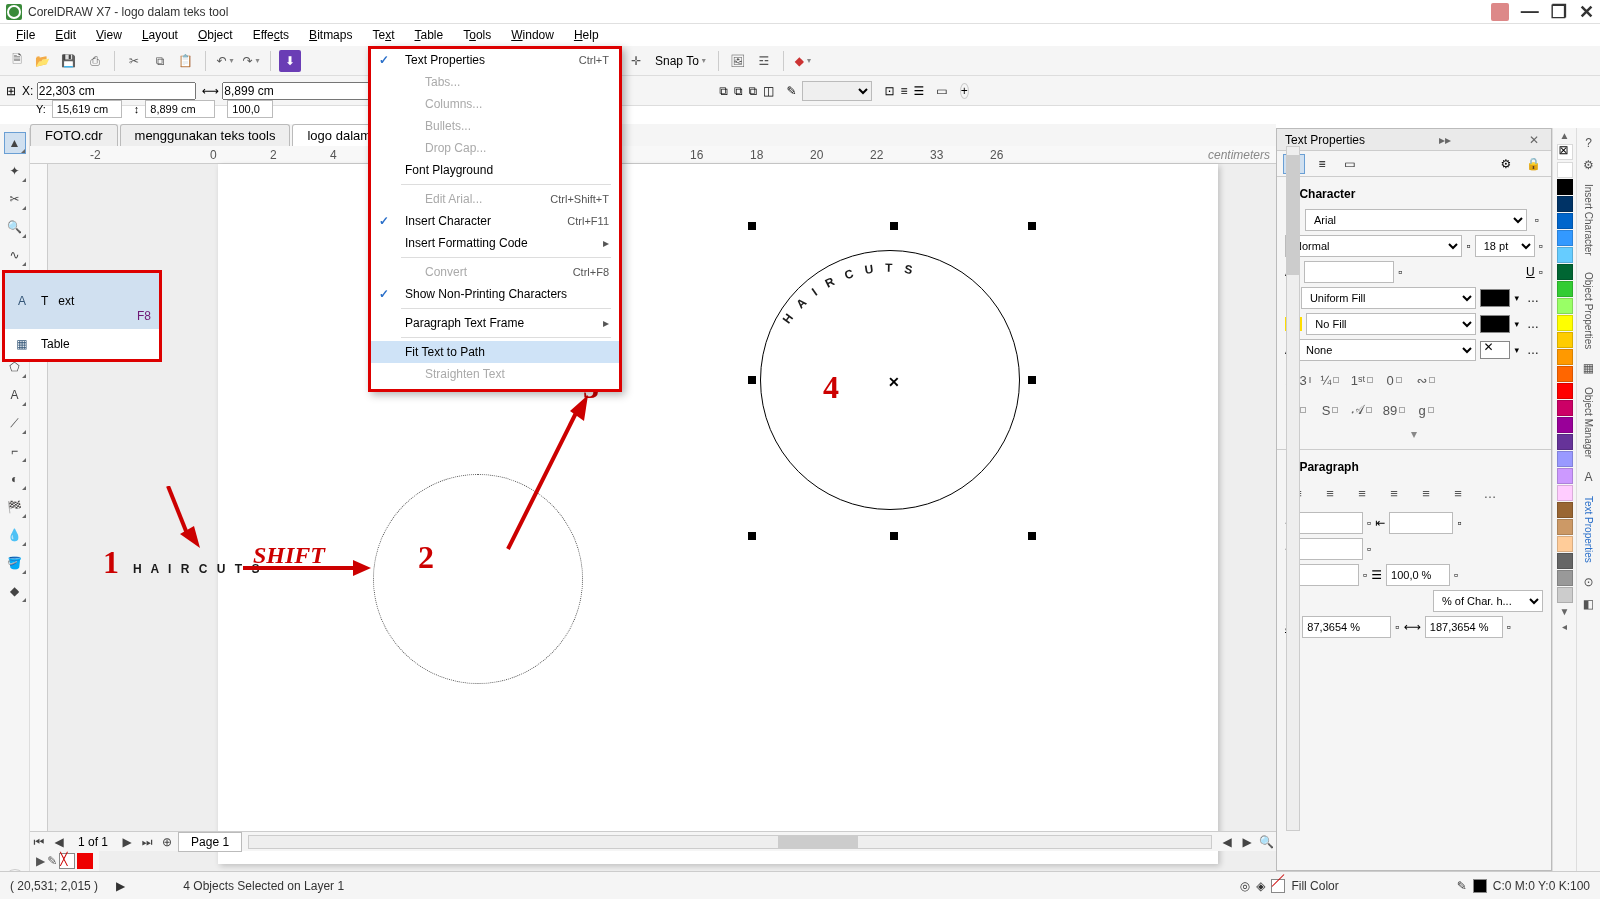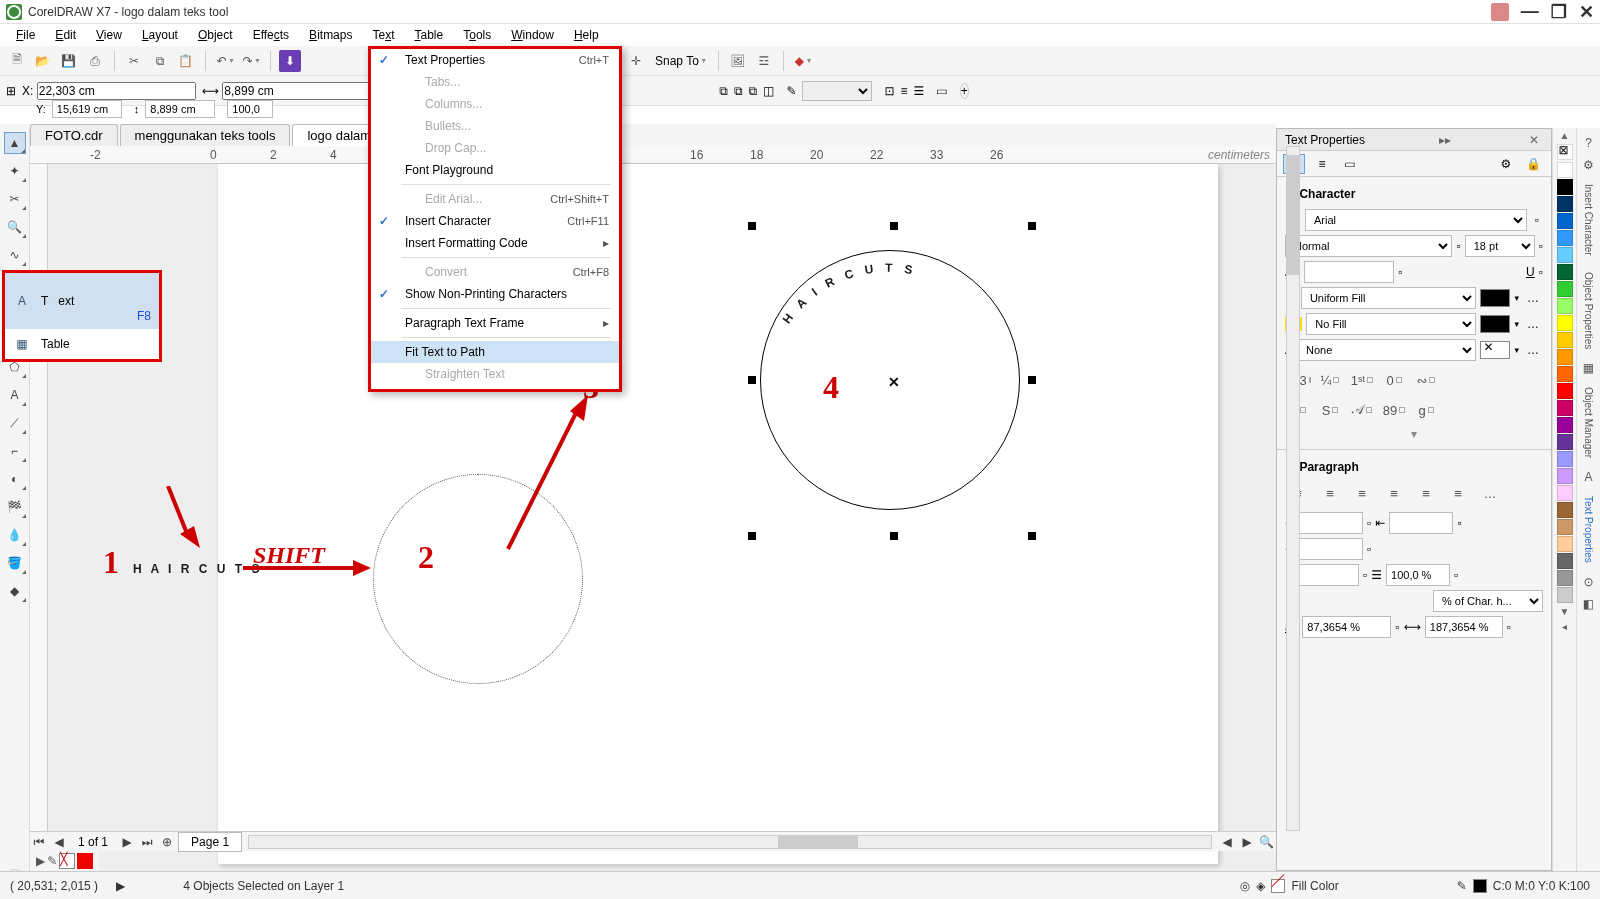--- a/index.html
+++ b/index.html
@@ -47,21 +47,21 @@
 .ruler-h .unit { position: absolute; right: 6px; top: 2px; font-style: italic; color: #888; }
 .ruler-v { width: 18px; position: absolute; left: 0; top: 18px; bottom: 0; background: #f8f8f8; border-right: 1px solid #ccc; }
 .canvas-inner { position: absolute; left: 18px; top: 18px; right: 0; bottom: 0; background: #eee; }
 .page { position: absolute; left: 170px; top: 0; width: 1000px; height: 700px; background: #fff; box-shadow: 2px 2px 6px rgba(0,0,0,0.2); }
 
 
 .popout { position: absolute; left: 2px; top: 270px; width: 160px; border: 3px solid #d00; background: #fff; z-index: 20; }
 .popout .row { display: flex; align-items: center; padding: 6px 8px; gap: 10px; }
 .popout .row.sel { background: #d0e0f0; }
 .popout .ic { width: 18px; height: 18px; display: flex; align-items: center; justify-content: center; color: #357; }
-.popout .sc { margin-left: auto; color: #1d4ed8; margin-top: 30px; }
+.popout .sc { margin-left: auto; color: #701a75; margin-top: 30px; }
 
 .red-num { position: absolute; color: #c00; font-size: 32px; font-weight: bold; font-family: Georgia, serif; }
 .red-text { position: absolute; color: #c00; font-size: 24px; font-weight: bold; font-style: italic; font-family: Georgia, serif; }
 
 .sample-text { position: absolute; left: 85px; top: 398px; font-size: 12px; letter-spacing: 3px; font-weight: bold; color: #1a1a1a; }
 
 
 .text-menu { position: absolute; left: 368px; top: 46px; width: 254px; background: #fff; border: 3px solid #d00; z-index: 30; box-shadow: 3px 3px 8px rgba(0,0,0,0.3); padding-bottom: 4px; }
 .text-menu .mi { display: flex; align-items: center; padding: 4px 10px 4px 34px; position: relative; cursor: pointer; min-height: 22px; }
 .text-menu .mi.sel { background: #cfe3f7; }
@@ -406,21 +406,21 @@
   <div class="panel-sec">
     <div class="sec-hdr">Character</div>
     <div class="panel-row">
       <span style="width:16px">⊙</span>
       <select style="flex:1"><option>Arial</option></select>
       <span class="dots">▫</span>
     </div>
     <div class="panel-row">
       <select style="flex:1"><option>Normal</option></select>
       <span>▫</span>
-      <select style="width:70px"><option>18 pt</option></select>
+      <select style="width:60px"><option>18 pt</option></select>
       <span>▫</span>
     </div>
     <div class="panel-row">
       <span>AV</span>
       <input style="width: 90px;">
       <span>▫</span>
       <div style="flex:1"></div>
       <span style="text-decoration:underline">U</span>
       <span>▫</span>
     </div>

